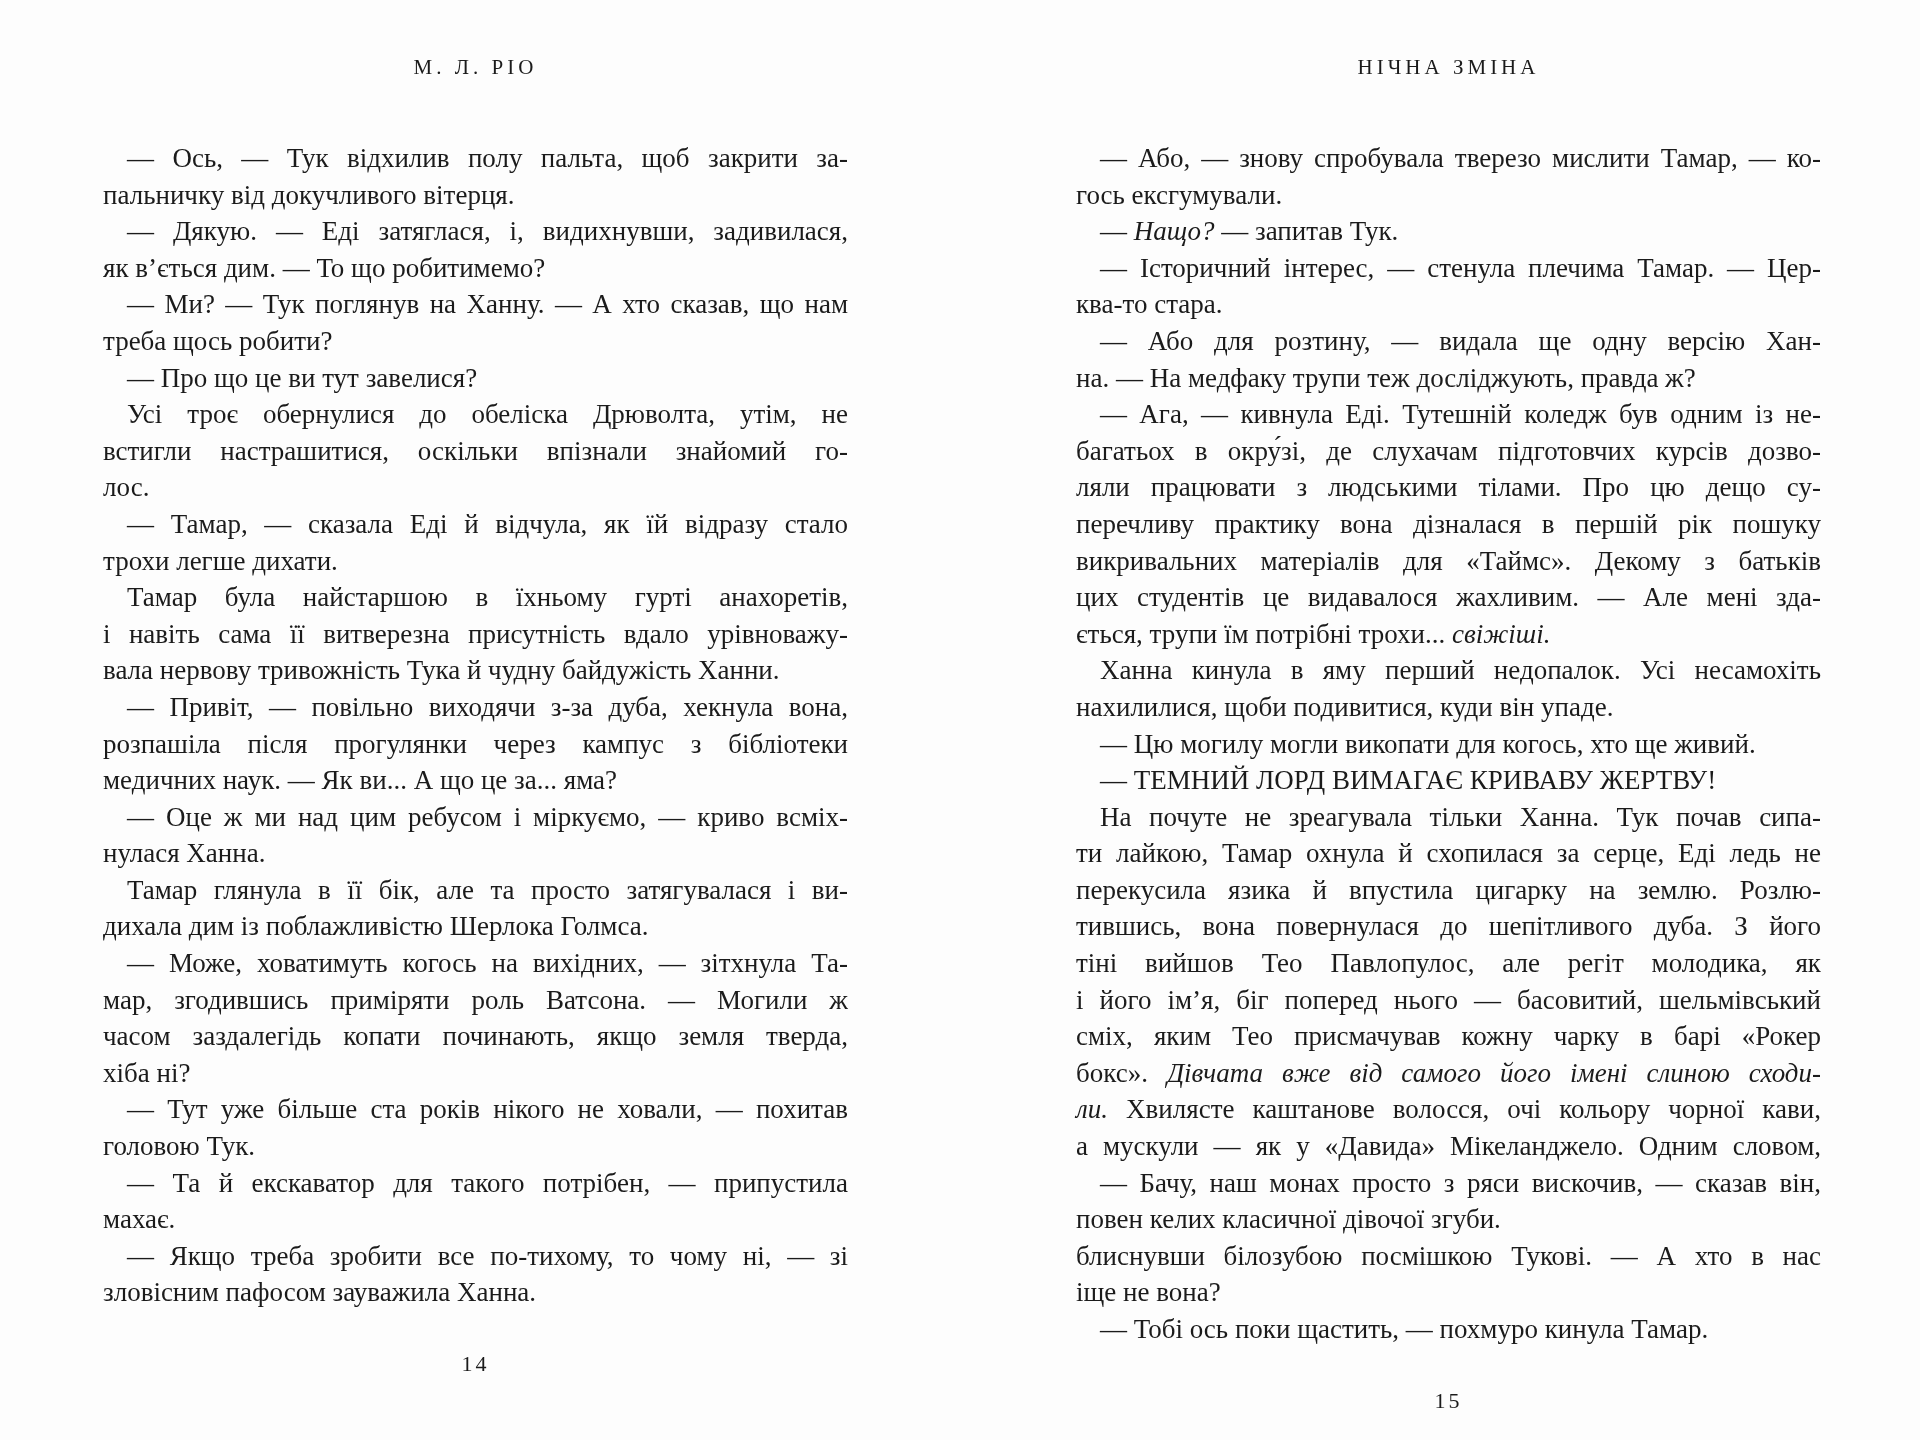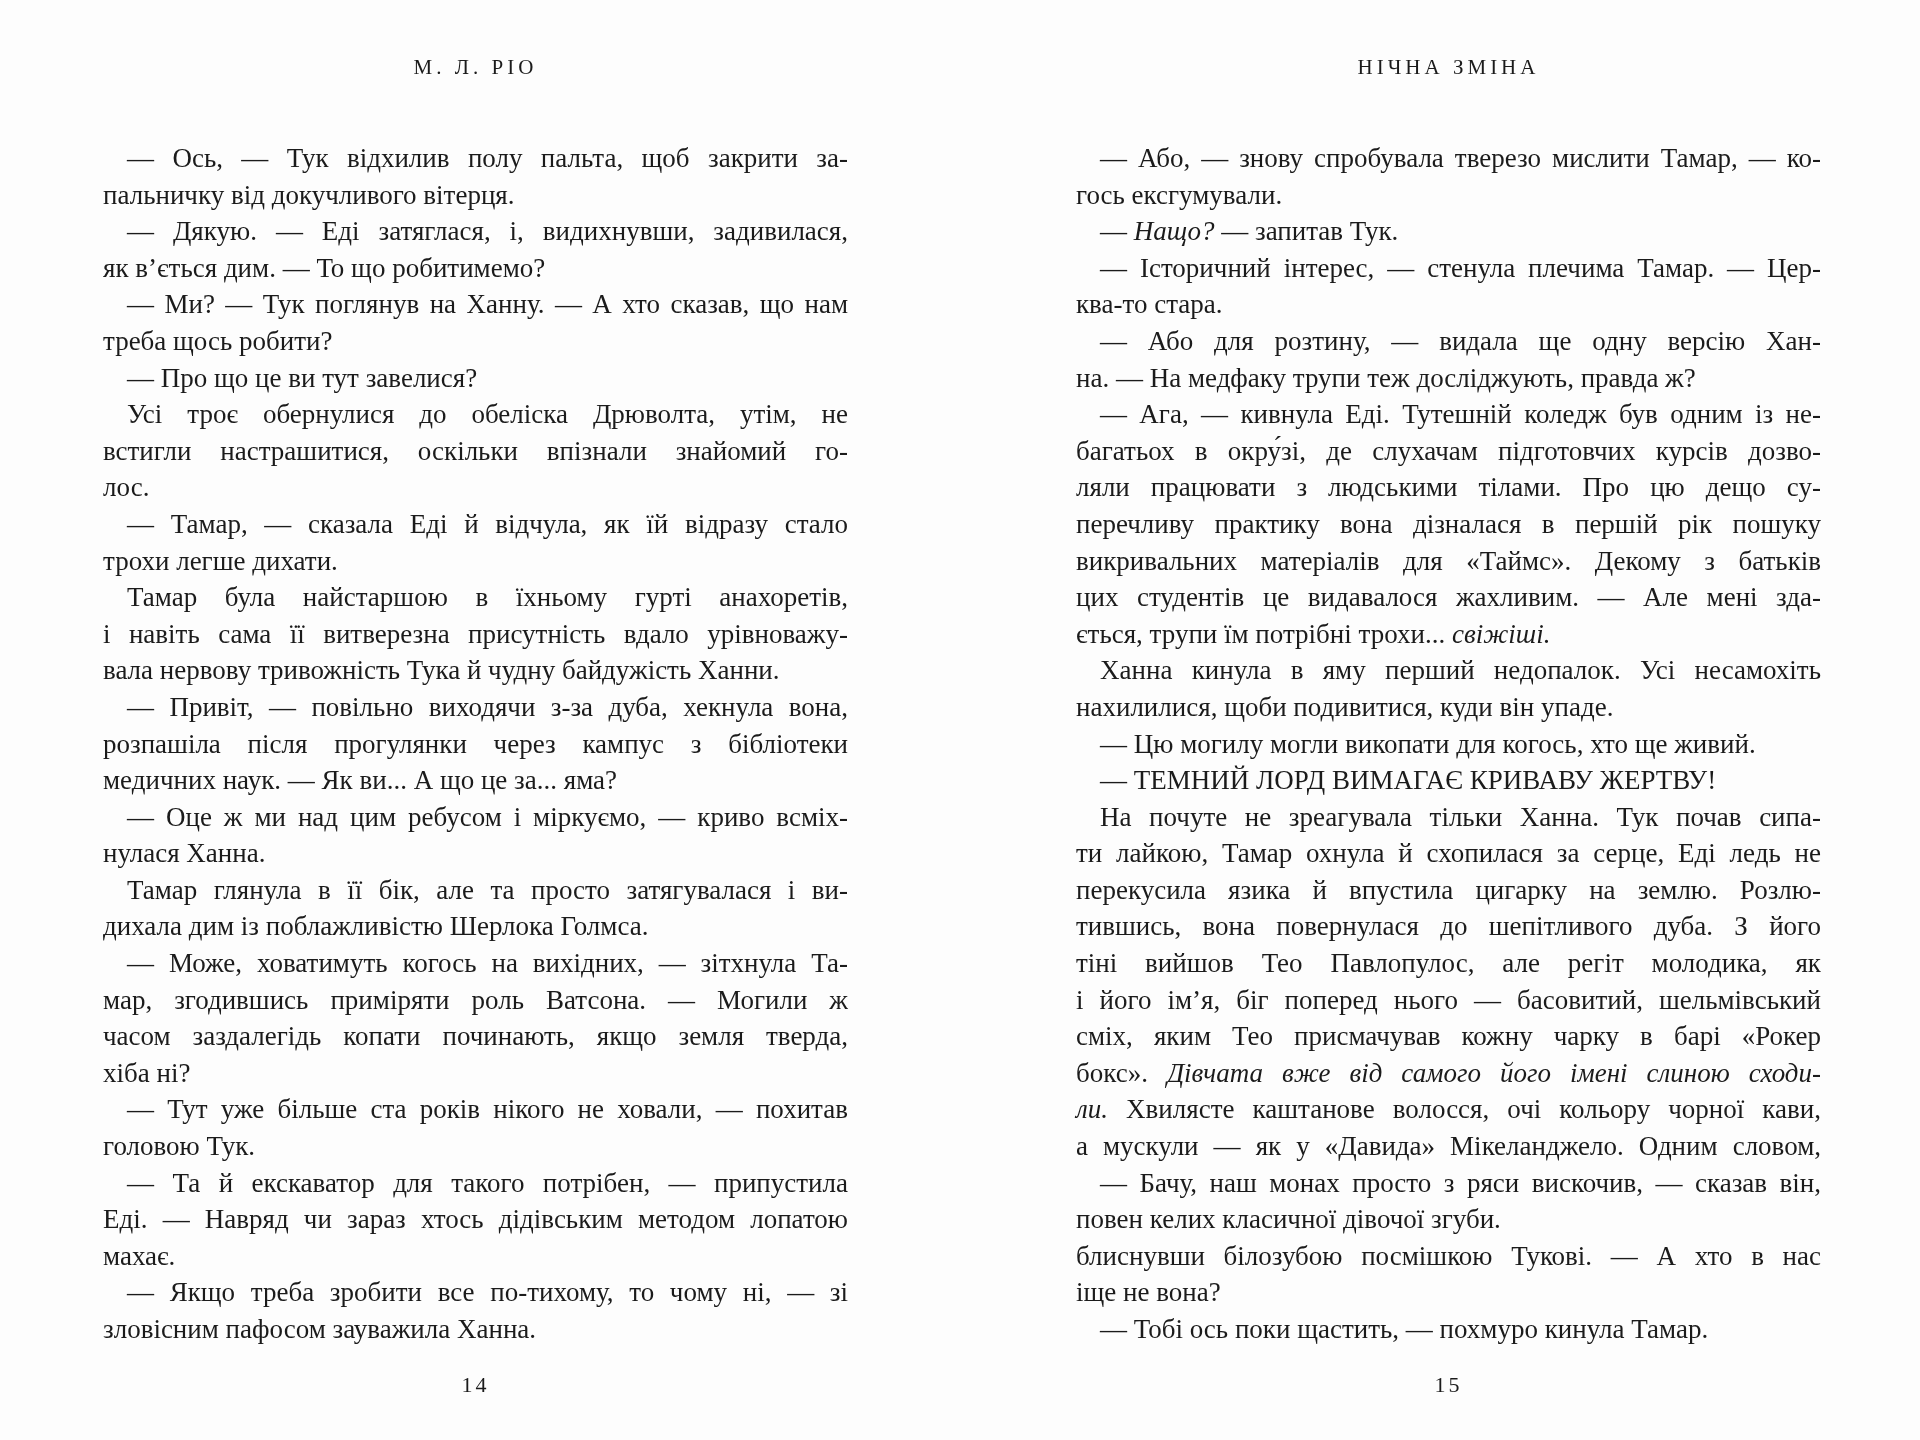--- a/index.html
+++ b/index.html
@@ -49,21 +49,21 @@
     text-align: justify;
     text-align-last: justify;
   }
   .line.indent {
     text-indent: 24px;
   }
   .line em {
     font-style: italic;
   }
   .page-number {
-    margin-top: 24px;
+    margin-top: 40px;
     text-align: center;
     font-size: 22px;
     letter-spacing: 3px;
   }
 </style>
 </head>
 <body style="background: rgb(253, 253, 253); color: rgb(27, 27, 27);">
 
 <div class="spread">
 
@@ -92,21 +92,20 @@
         <div class="line">нулася Ханна.</div>
         <div class="line indent just">Тамар глянула в її бік, але та просто затягувалася і ви-</div>
         <div class="line">дихала дим із поблажливістю Шерлока Голмса.</div>
         <div class="line indent just">— Може, ховатимуть когось на вихідних, — зітхнула Та-</div>
         <div class="line just">мар, згодившись приміряти роль Ватсона. — Могили ж</div>
         <div class="line just">часом заздалегідь копати починають, якщо земля тверда,</div>
         <div class="line">хіба ні?</div>
         <div class="line indent just">— Тут уже більше ста років нікого не ховали, — похитав</div>
         <div class="line">головою Тук.</div>
         <div class="line indent just">— Та й екскаватор для такого потрібен, — припустила</div>
-        <div class="line just">Еді. — Навряд чи зараз хтось дідівським методом лопатою</div>
         <div class="line">махає.</div>
         <div class="line indent just">— Якщо треба зробити все по-тихому, то чому ні, — зі</div>
         <div class="line">зловісним пафосом зауважила Ханна.</div>
       </div>
     <div class="page-number">14</div>
   </div>
 
   <div class="page right">
     <div class="running-header">НІЧНА ЗМІНА</div>
     <div class="page-body">

